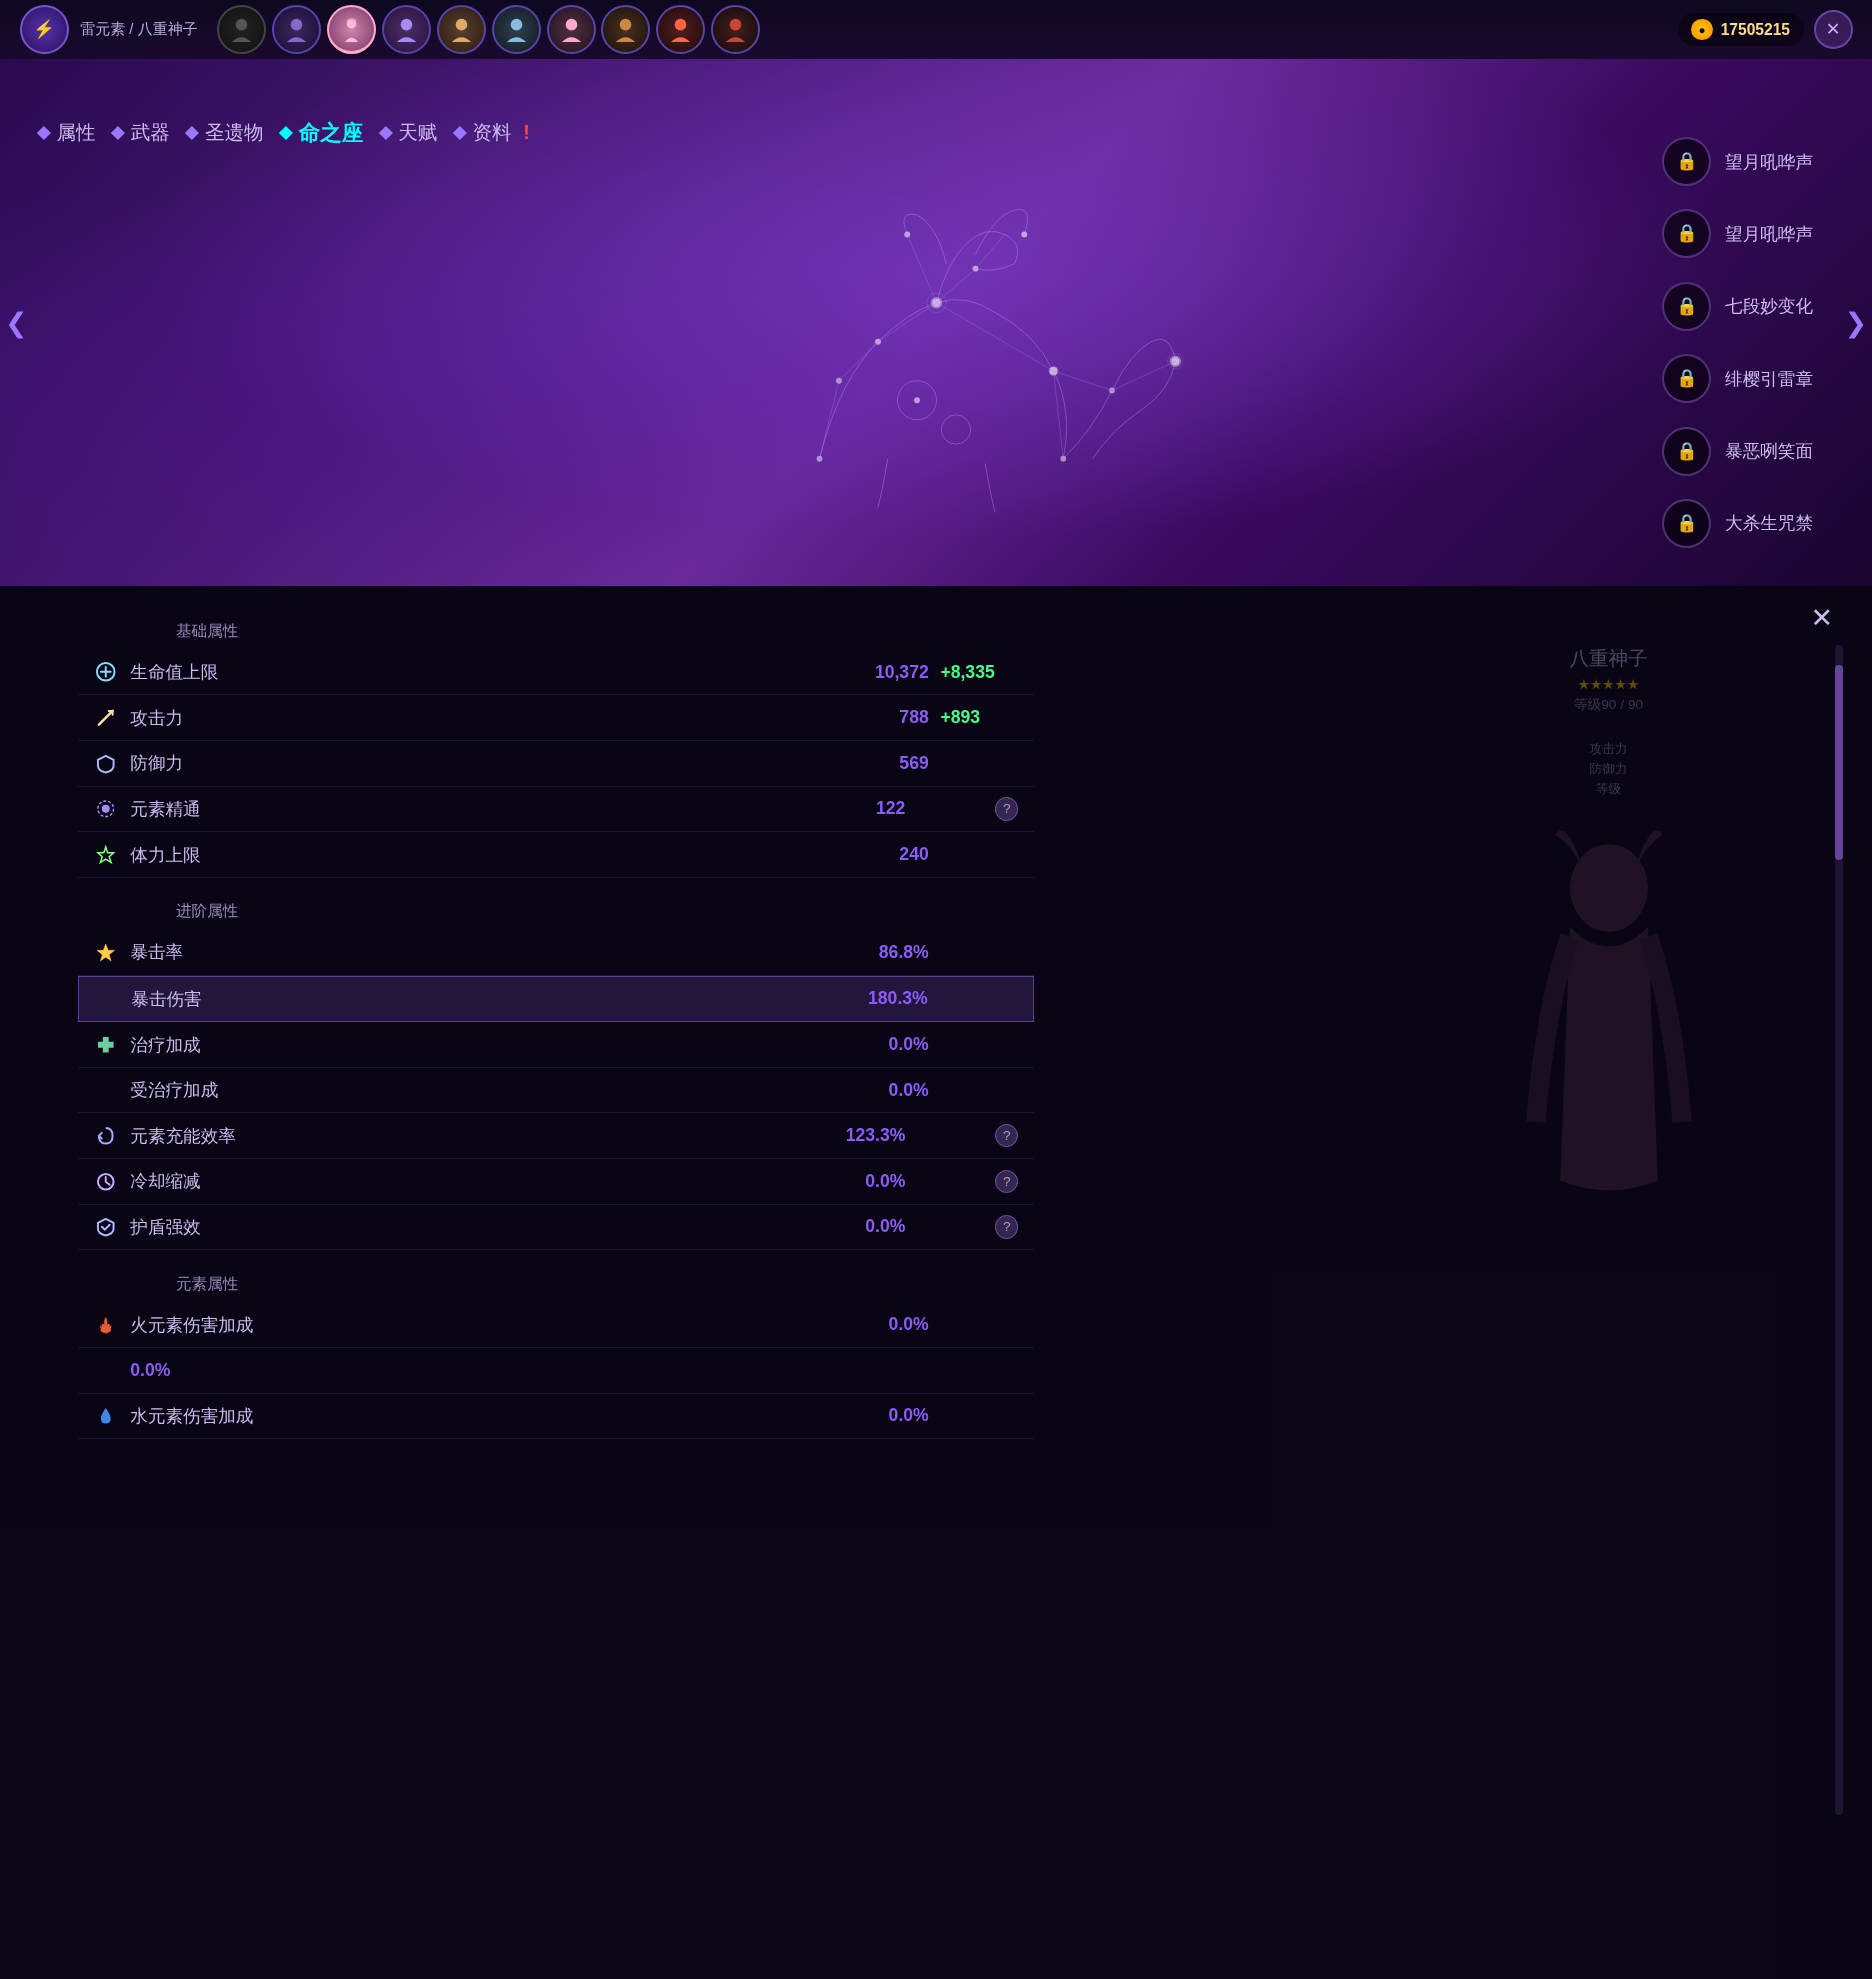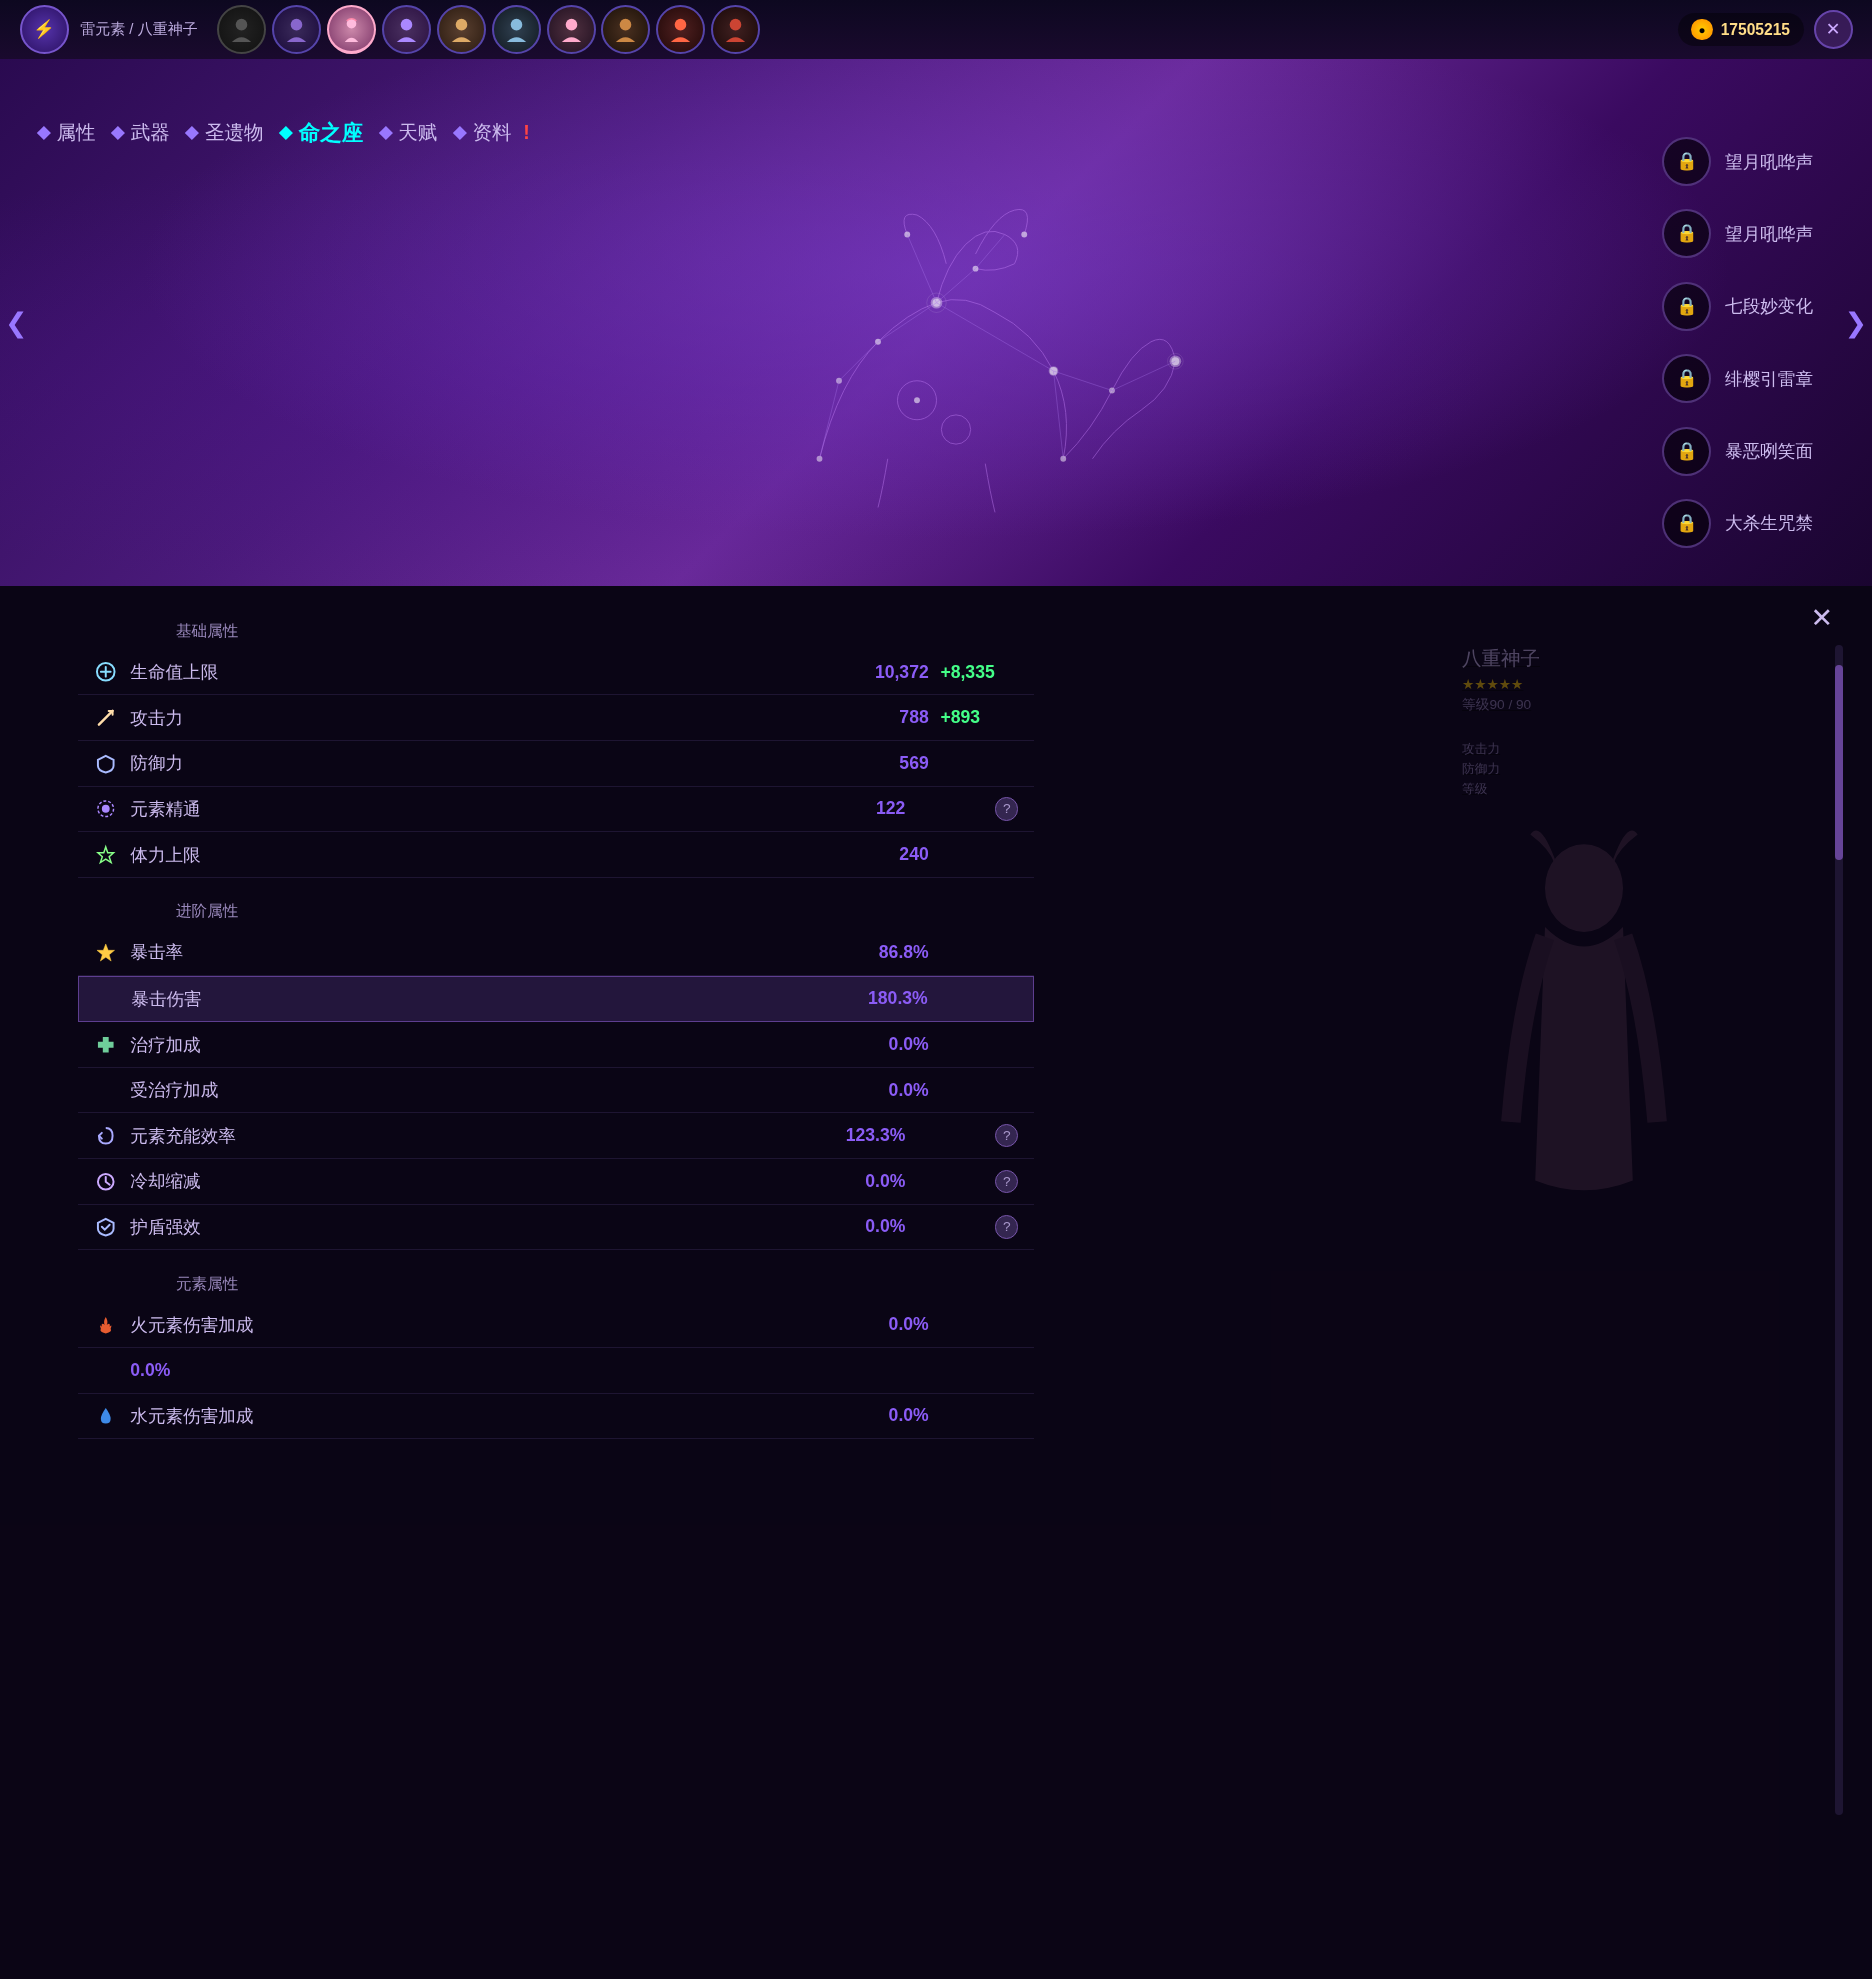--- a/index.html
+++ b/index.html
@@ -308,21 +308,21 @@
       position: absolute;
       top: 19.5px;
     }
 
     
     .char-overlay {
       position: absolute;
       right: 117px;
       top: 59px;
       width: 293px;
-      text-align: left;
+      text-align: center;
       opacity: 0.35;
       z-index: 0;
       text-decoration: underline;
     }
     .char-overlay-name {
       color: #ccbbee;
       font-size: 19.5px;
       margin-bottom: 3.9px;
     }
     .char-overlay-stars {

